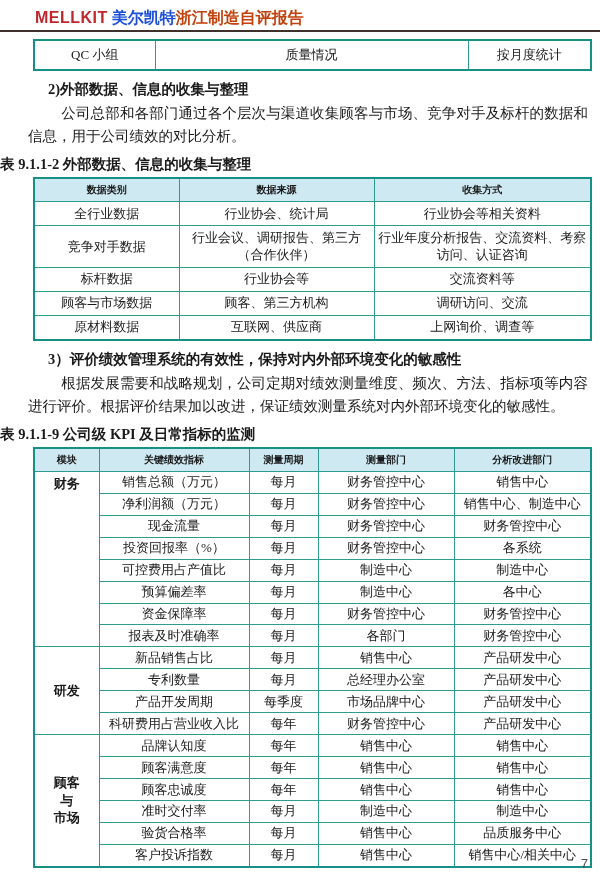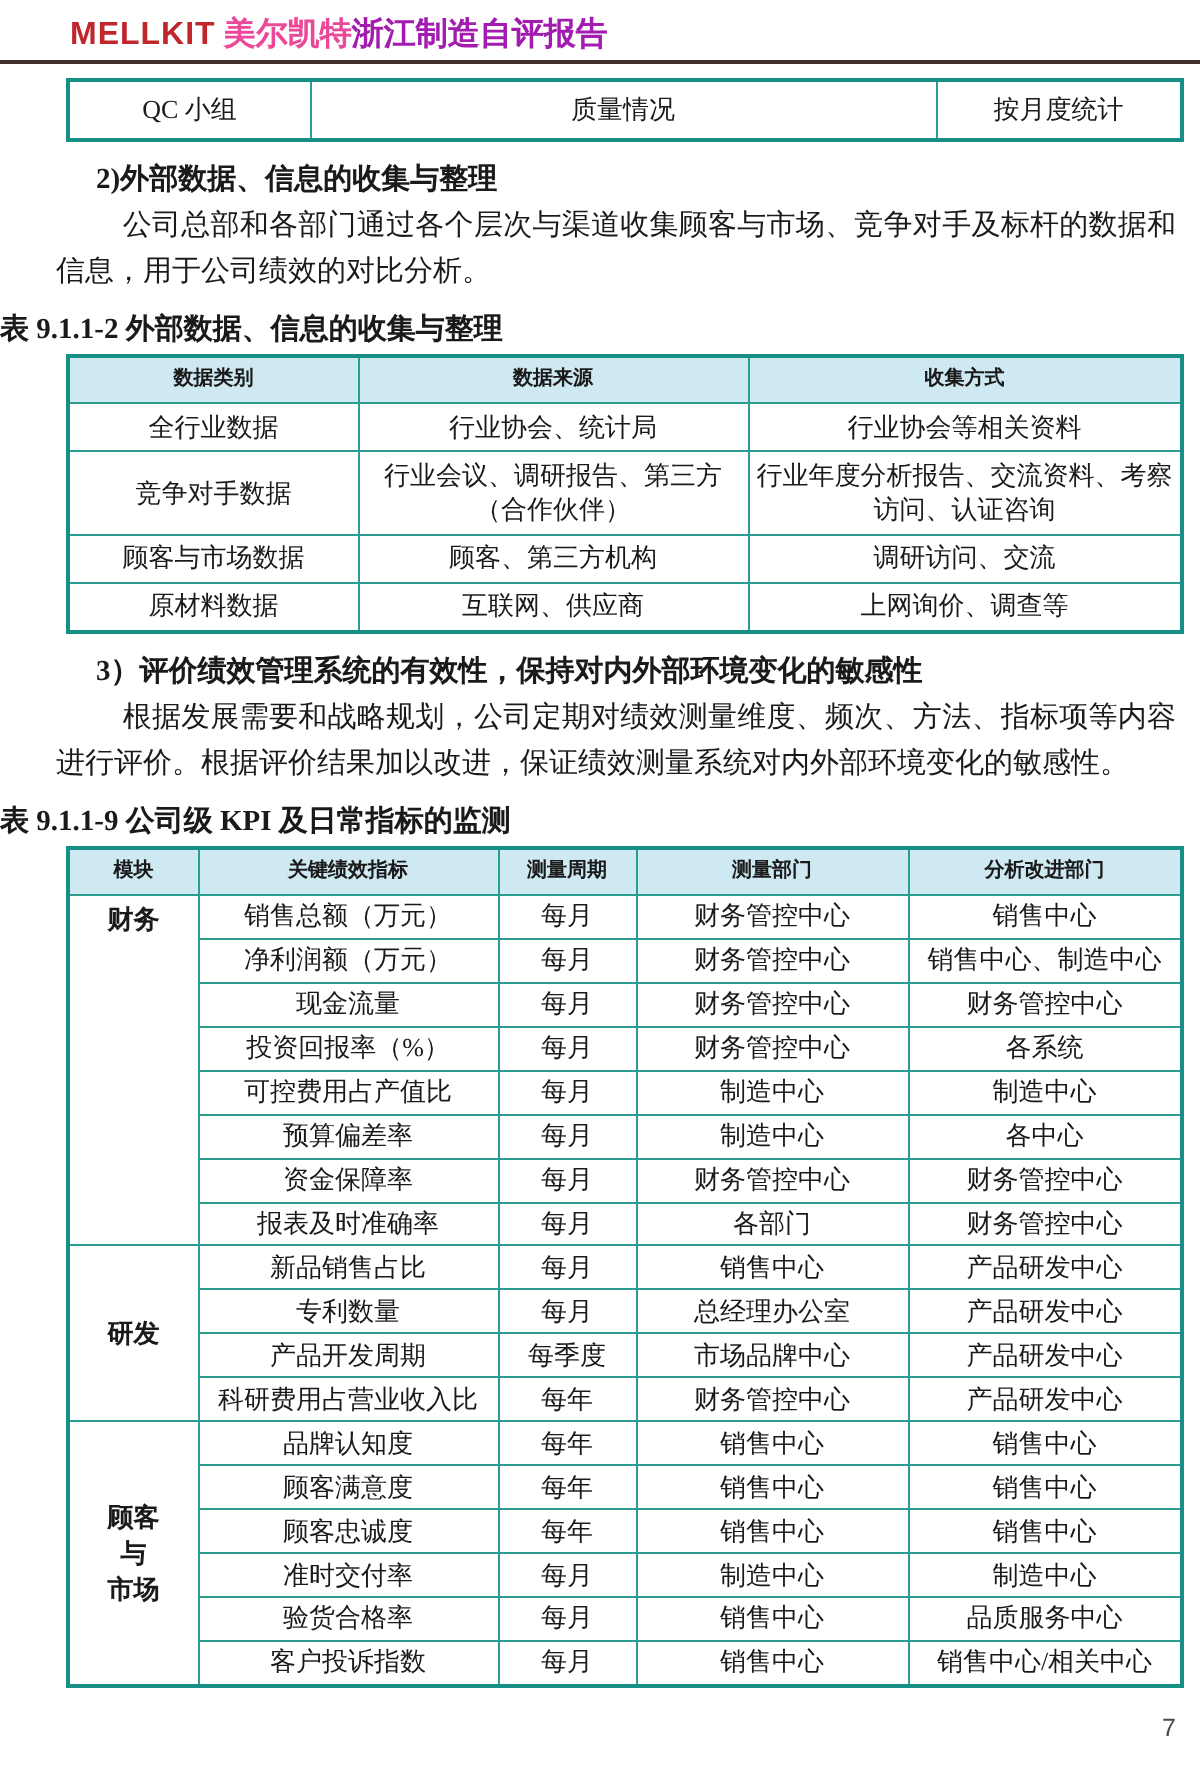--- a/index.html
+++ b/index.html
@@ -7,22 +7,22 @@
     width:600px; height:884px;
     background:#ffffff;
     font-family:"Liberation Serif", serif;
     color:#1a1a1a;
     position:relative;
     overflow:hidden;
   }
   
   .hdr { padding:8px 0 0 35px; font-size:16px; line-height:20px; white-space:nowrap; }
   .hdr .logo { color:#c0272d; font-family:"Liberation Sans", sans-serif; font-weight:bold; letter-spacing:.5px;text-align:right; }
-  .hdr .t-dark { color:#ec4899; font-weight:bold; }
-  .hdr .t-blue { color:#a21caf; font-weight:bold; }
+  .hdr .t-dark { color:#1d4ed8; font-weight:bold; }
+  .hdr .t-blue { color:#c2410c; font-weight:bold; }
   .hdr-rule { border:none; border-top:2px solid #40302c; margin:2px 0 0 0; }
 
   
   .sec-heading { font-weight:bold; font-size:14.5px; margin:9px 10px 3px 48px; }
   .para { font-size:14.5px; margin:2px 12px 0 28px; text-indent:2.3em; text-align:justify; line-height:1.6; }
   .caption { text-align:left; font-weight:bold; font-size:14.5px; margin:7px 0 3px 0; }
 
   
   table {
     border-collapse:collapse;
@@ -97,20 +97,25 @@
   <tbody>
       <tr>
         <td>全行业数据</td>
         <td>行业协会、统计局</td>
         <td>行业协会等相关资料</td>
       </tr>
       <tr>
         <td>竞争对手数据</td>
         <td>行业会议、调研报告、第三方（合作伙伴）</td>
         <td>行业年度分析报告、交流资料、考察访问、认证咨询</td>
+      </tr>
+      <tr>
+        <td>标杆数据</td>
+        <td>行业协会等</td>
+        <td>交流资料等</td>
       </tr>
       <tr>
         <td>顾客与市场数据</td>
         <td>顾客、第三方机构</td>
         <td>调研访问、交流</td>
       </tr>
       <tr>
         <td>原材料数据</td>
         <td>互联网、供应商</td>
         <td>上网询价、调查等</td>

